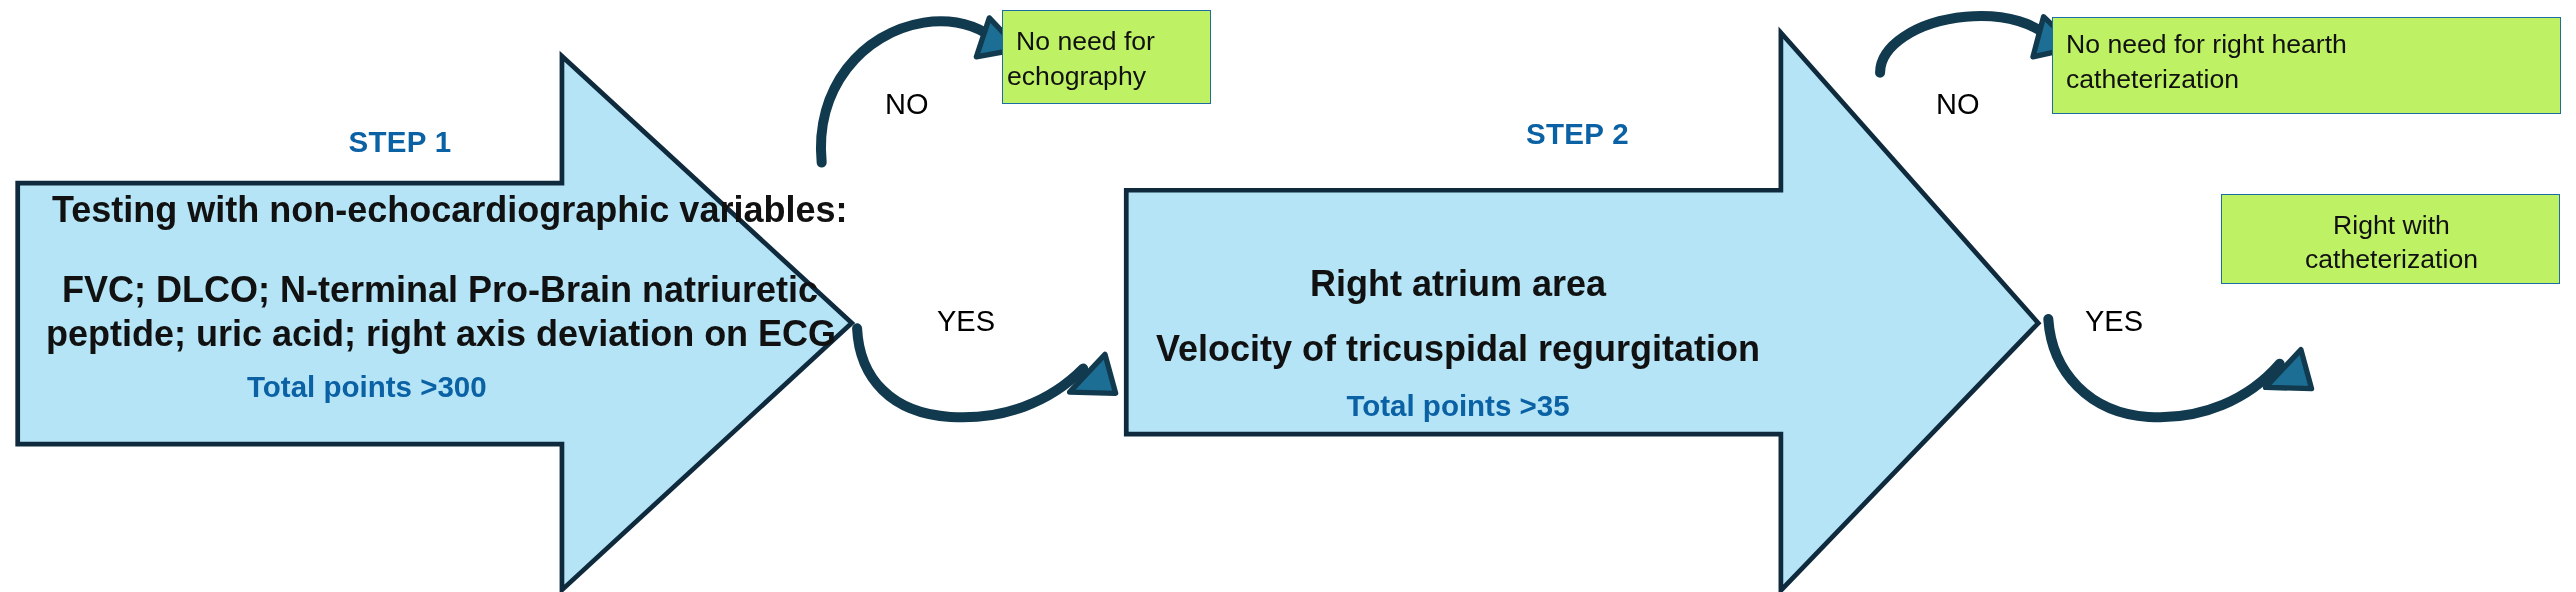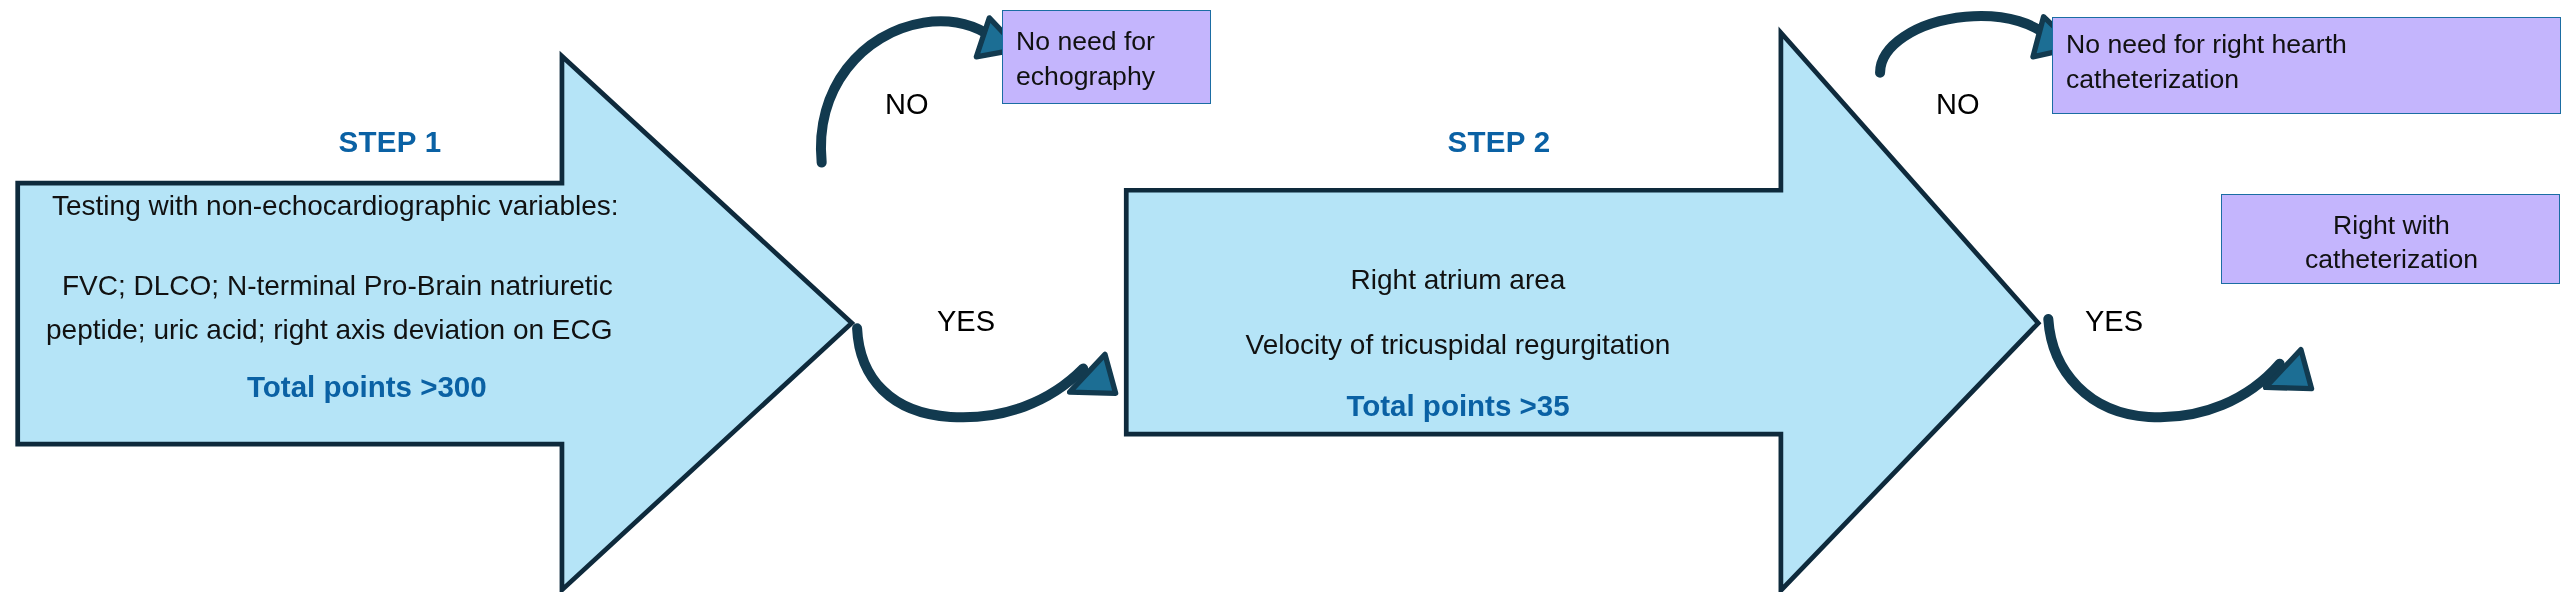--- a/index.html
+++ b/index.html
@@ -11,30 +11,30 @@
   #canvas{position:absolute;left:0;top:0;width:2576px;height:593px;}
   .svg-layer{position:absolute;left:0;top:0;width:2576px;height:593px;}
 
   .txt{position:absolute;white-space:pre;color:#000000;line-height:1.0;}
   .ctr{text-align:center;}
 
   .step-label{
     font-weight:bold;color:#0A61A4;font-size:29.5px;letter-spacing:0.3px;
   }
   .body-line{
-    font-size:28px;color:#111111;
+    font-size:36px;color:#111111;font-weight:bold;
   }
   .total-line{
     font-weight:bold;color:#0A61A4;font-size:29.5px;
   }
   .branch-label{
     font-size:29px;color:#000000;
   }
   .box{
-    position:absolute;background:#c4b5fd;border:1.8px solid #1B6DA3;box-sizing:border-box;
+    position:absolute;background:#bef264;border:1.8px solid #1B6DA3;box-sizing:border-box;
   }
   .box-text{
     position:absolute;font-size:26.6px;color:#111111;line-height:1.30;
   }
 </style>
 </head>
 <body>
 
 <div id="canvas">
 
@@ -58,50 +58,50 @@
       <path d="M 3185,123 C 3185,78 3245,36 3330,28 C 3400,22 3450,40 3480,70" fill="none" stroke="#123A4F" stroke-width="17" stroke-linecap="round"></path>
       <polygon points="3462,28 3516,80 3444,96" fill="#1C6E94" stroke="#123A4F" stroke-width="9" stroke-linejoin="round"></polygon>
     </g>
 
     <g>
       <path d="M 3470,540 C 3476,630 3540,700 3640,706 C 3730,712 3810,676 3862,616" fill="none" stroke="#123A4F" stroke-width="17" stroke-linecap="round"></path>
       <polygon points="3838,656 3898,592 3916,658" fill="#1C6E94" stroke="#123A4F" stroke-width="9" stroke-linejoin="round"></polygon>
     </g>
   </svg>
 
-  <div class="txt step-label ctr" style="left:260px;top:127px;width:260px;">STEP 1</div>
+  <div class="txt step-label ctr" style="left:270px;top:127px;width:260px;">STEP 1</div>
 
   <div class="txt body-line" style="left:52px;top:192px;width:602px;">Testing with non-echocardiographic variables:</div>
 
   <div class="txt body-line" style="left:62px;top:260px;width:602px;margin-top:12px;">FVC; DLCO; N-terminal Pro-Brain natriuretic</div>
 
   <div class="txt body-line" style="left:46px;top:316px;width:626px;">peptide; uric acid; right axis deviation on ECG</div>
 
   <div class="txt total-line" style="left:247px;top:372px;width:283px;">Total points &gt;300</div>
 
-  <div class="txt step-label ctr" style="left:1369px;top:127px;width:260px;">STEP 2</div>
+  <div class="txt step-label ctr" style="left:1369px;top:119px;width:260px;text-align:right;">STEP 2</div>
 
 
   <div class="txt body-line ctr" style="left:1145px;top:266px;width:626px;">Right atrium area</div>
 
   <div class="txt body-line ctr" style="left:1145px;top:331px;width:626px;">Velocity of tricuspidal regurgitation</div>
 
   <div class="txt total-line ctr" style="left:1145px;top:391px;width:626px;">Total points &gt;35</div>
 
   <div class="txt branch-label" style="left:885px;top:90px;">NO</div>
 
   <div class="txt branch-label" style="left:937px;top:307px;">YES</div>
 
   <div class="txt branch-label" style="left:1936px;top:90px;">NO</div>
 
   <div class="txt branch-label" style="left:2085px;top:307px;">YES</div>
 
   <div class="box" style="left:1002px;top:10px;width:209px;height:94px;">
     <div class="box-text" style="left:13px;top:13px;">No need for</div>
-    <div class="box-text" style="left:13px;top:48px;text-align:center;">echography</div>
+    <div class="box-text" style="left:4px;top:48px;text-align:center;">echography</div>
   </div>
 
   <div class="box" style="left:2052px;top:17px;width:509px;height:97px;">
     <div class="box-text" style="left:13px;top:9.4px;">No need for right hearth</div>
     <div class="box-text" style="left:13px;top:44px;">catheterization</div>
   </div>
 
   <div class="box" style="left:2221px;top:194px;width:339px;height:90px;">
     <div class="box-text ctr" style="left:0px;top:13px;width:339px;">Right with</div>
     <div class="box-text ctr" style="left:0px;top:47px;width:339px;">catheterization</div>

